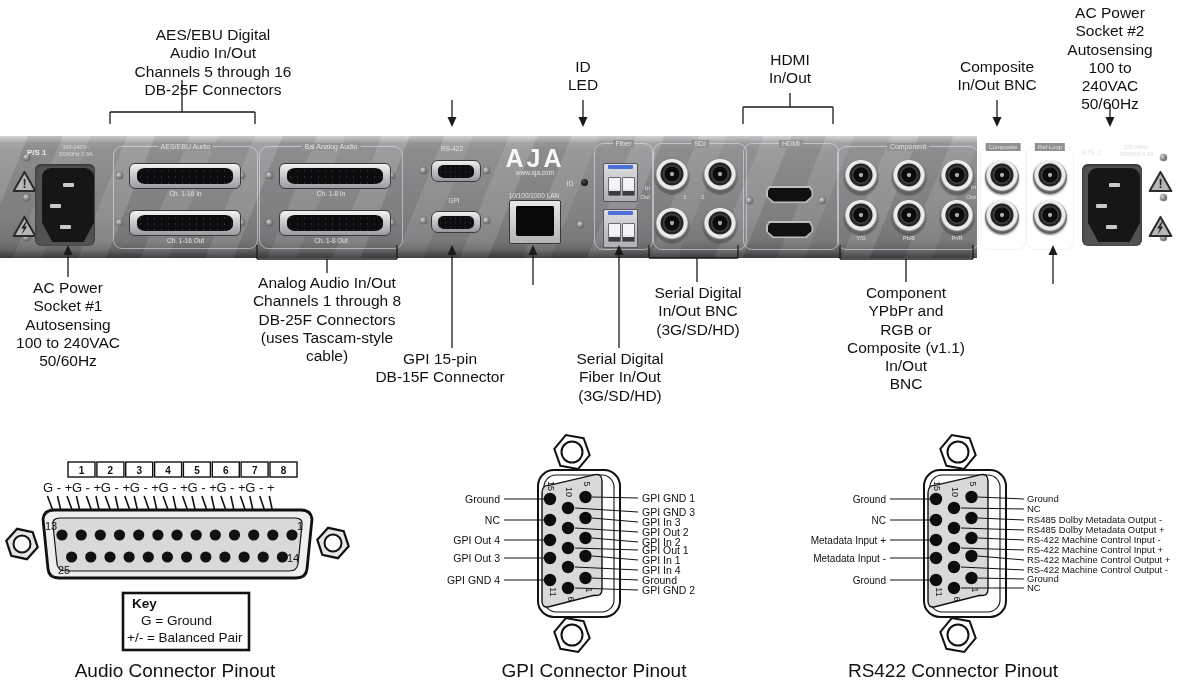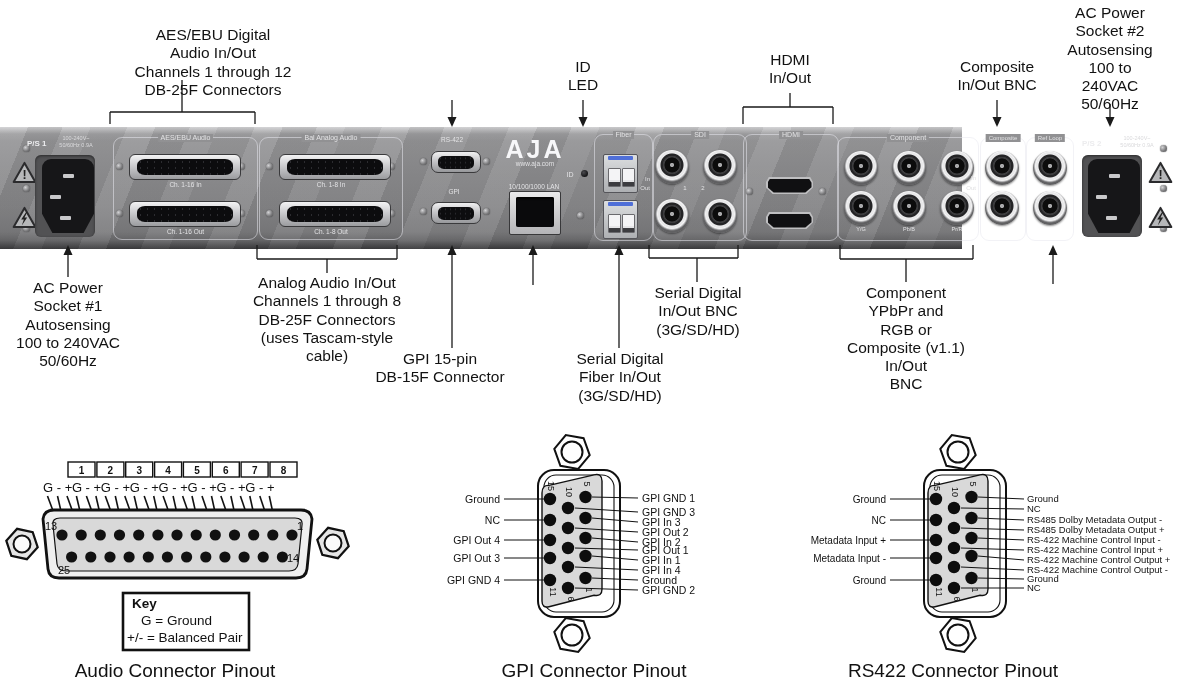--- a/index.html
+++ b/index.html
@@ -5,23 +5,23 @@
   html,body{margin:0;padding:0;background:#fff;}
   .canvas{position:relative;width:1180px;height:685px;background:#fff;overflow:hidden;
           font-family:"Liberation Sans",sans-serif;color:#161616;}
   
   .co{position:absolute;transform:translateX(-50%);text-align:center;white-space:pre-line;
       font-size:15.5px;line-height:1.18;color:#121212;z-index:6;}
   .pinout-title{position:absolute;transform:translateX(-50%);font-size:19px;color:#111;z-index:6;white-space:nowrap;}
   
   .lines{position:absolute;left:0;top:0;z-index:5;pointer-events:none;}
   
-  .panel{position:absolute;left:0;top:127px;width:962px;height:122px;z-index:1;
+  .panel{position:absolute;left:0;top:136px;width:962px;height:122px;z-index:1;
     background:linear-gradient(180deg,#d2d2d4 0px,#b5b5b7 4px,#a0a0a2 7px,#979799 14px,
-      #8f8f91 38%,#88888a 66%,#7e7e80 86%,#6b6b6d 93%,#505052 97%,#3c3c3e 100%);}
+      #8f8f91 38%,#88888a 66%,#7e7e80 86%,#6b6b6d 93%,#505052 97%,#3c3c3e 100%);padding-left:15px;}
   .streaks{position:absolute;inset:0;pointer-events:none;
     background:repeating-linear-gradient(112deg,rgba(255,255,255,.06) 0 26px,rgba(0,0,0,.07) 26px 58px,
       rgba(255,255,255,.03) 58px 84px,rgba(0,0,0,.045) 84px 118px);}
   .grp{position:absolute;border:1px solid rgba(232,232,238,.55);border-radius:9px;}
   .grp-label{position:absolute;top:-4px;left:50%;transform:translateX(-50%);
      background:#919193;padding:0 3px;font-size:7px;line-height:8px;color:#e3e3e5;white-space:nowrap;}
   .plabel{position:absolute;color:#e3e3e5;font-size:6.5px;line-height:7px;text-align:center;white-space:nowrap;}
   .db25{position:absolute;width:110px;height:24px;border:1px solid #3a3a3c;border-radius:6px;
      background:linear-gradient(180deg,#f3f3f4,#cbcbce 45%,#9b9c9f);}
   .db25-in{position:absolute;left:7px;right:7px;top:4px;bottom:4px;background:#0c0c0e;border-radius:8px/6px;
@@ -64,21 +64,21 @@
   .pinsvg text{font-family:"Liberation Sans",sans-serif;fill:#111;}
   .tri{position:absolute;}
 </style>
 </head>
 <body>
 
 <div class="canvas">
 
   <div class="co" style="left:213px;top:26px">AES/EBU Digital
 Audio In/Out
-Channels 1 through 12
+Channels 5 through 16
 DB-25F Connectors</div>
   <div class="co" style="left:583px;top:58px">ID
 LED</div>
   <div class="co" style="left:790px;top:51px">HDMI
 In/Out</div>
   <div class="co" style="left:997px;top:58px">Composite
 In/Out BNC</div>
   <div class="co" style="left:1110px;top:4px">AC Power
 Socket #2
 Autosensing

